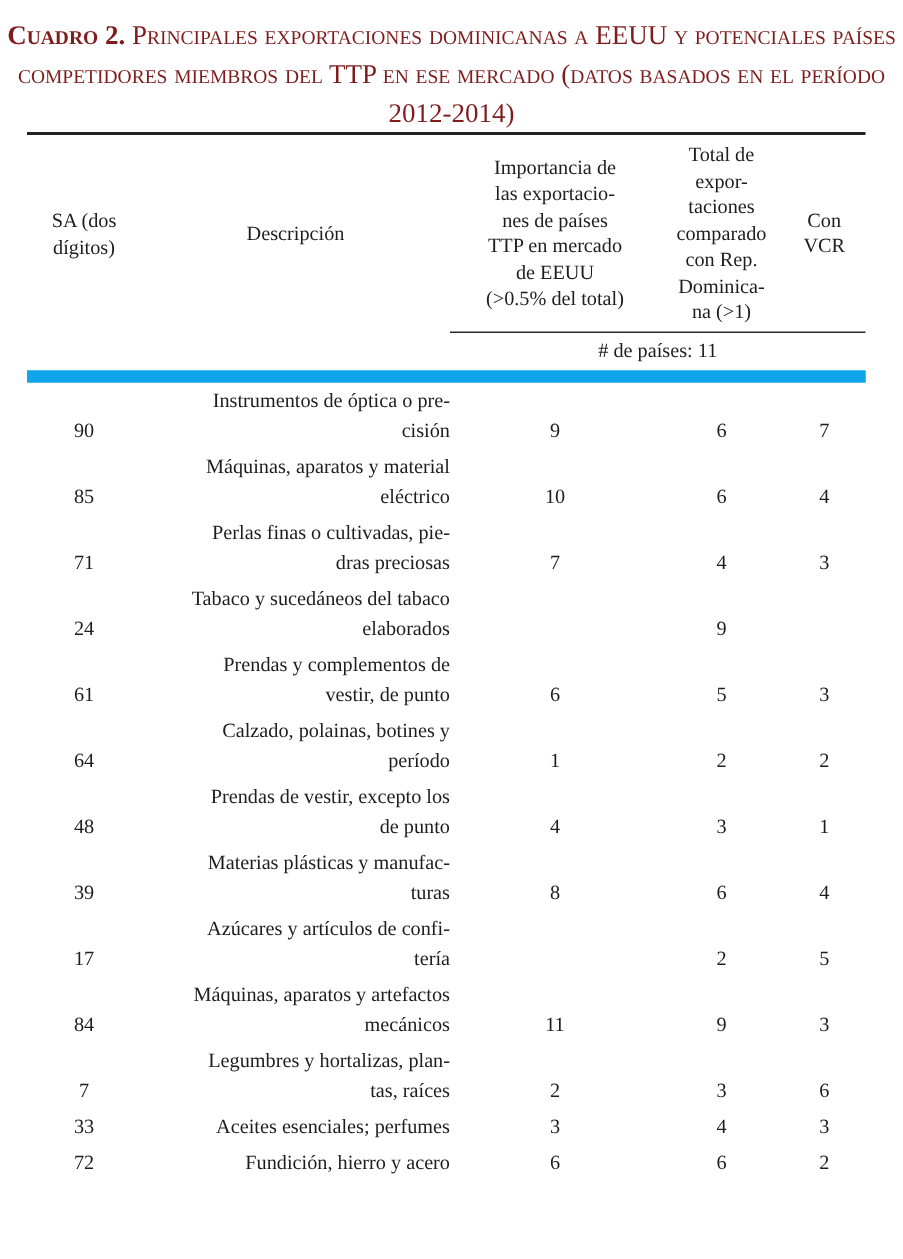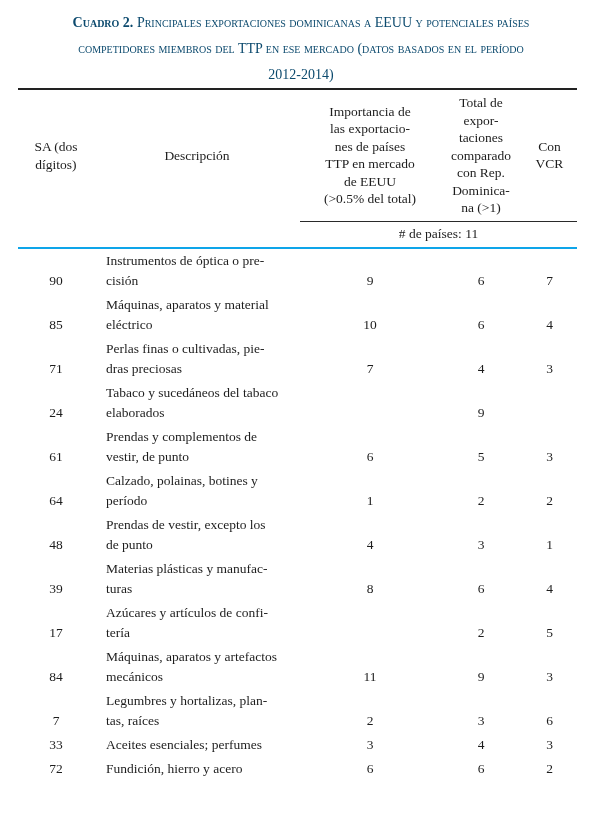--- a/index.html
+++ b/index.html
@@ -9,24 +9,24 @@
     height: 839px;
     overflow: hidden;
     background: #ffffff;
     font-family: "Liberation Serif", serif;
     color: #1d1d1d;
   }
   .title {
     padding-top: 10px;
     text-align: center;
     font-variant: small-caps;
-    font-size: 14px;
+    font-size: 18px;
     line-height: 26px;
     white-space: pre-line;
-    color: #0c4a6e;
+    color: #7f1d1d;
   }
   .title .t-label { font-weight: bold; }
 
   table.data-table {
     border-collapse: collapse;
     table-layout: fixed;
     width: 559px;
     margin-left: 18px;
     margin-top: 0;
   }
@@ -36,37 +36,37 @@
     text-align: center;
     vertical-align: middle;
     white-space: pre;
     font-size: 13.5px;
     line-height: 17.5px;
     padding: 4px 0;
     color: #1d1d1d;
   }
   th.h-desc { padding-right: 30px; margin-top: 33px; }
   tr.sub-header td {
-    border-bottom: 2px solid #0ea5e9;
+    border-bottom: 8px solid #0ea5e9;
     font-size: 13.5px;
     line-height: 18px;
     text-align: center;
     padding: 3px 0 4px 0;
   }
   td.sub-rule { border-top: 1px solid #2a2a2a; }
   tbody td {
     vertical-align: bottom;
     font-size: 13.5px;
     line-height: 20px;
     padding: 2px 0;
     text-align: center;
     color: #1d1d1d;
   }
   td.c-desc {
-    text-align: left;
+    text-align: right;
     padding-left: 12px;
     white-space: pre;
   }
 </style>
 </head>
 <body>
 
 <div class="page">
 
   <div class="title"><span class="t-label">Cuadro 2.</span><span> Principales exportaciones dominicanas a EEUU y potenciales países

